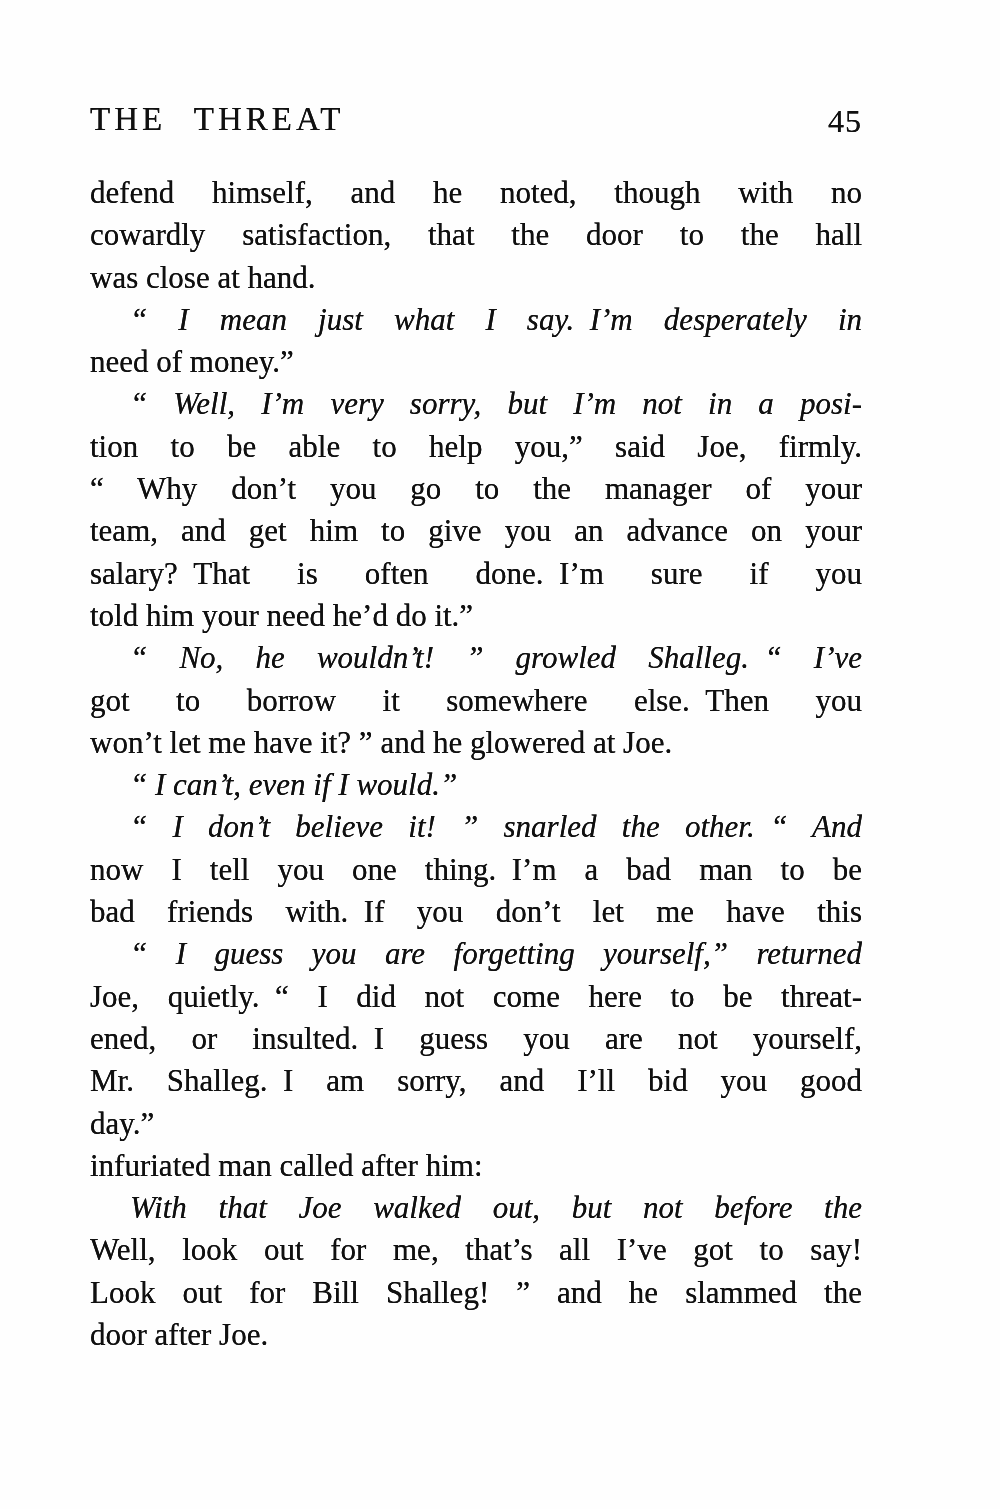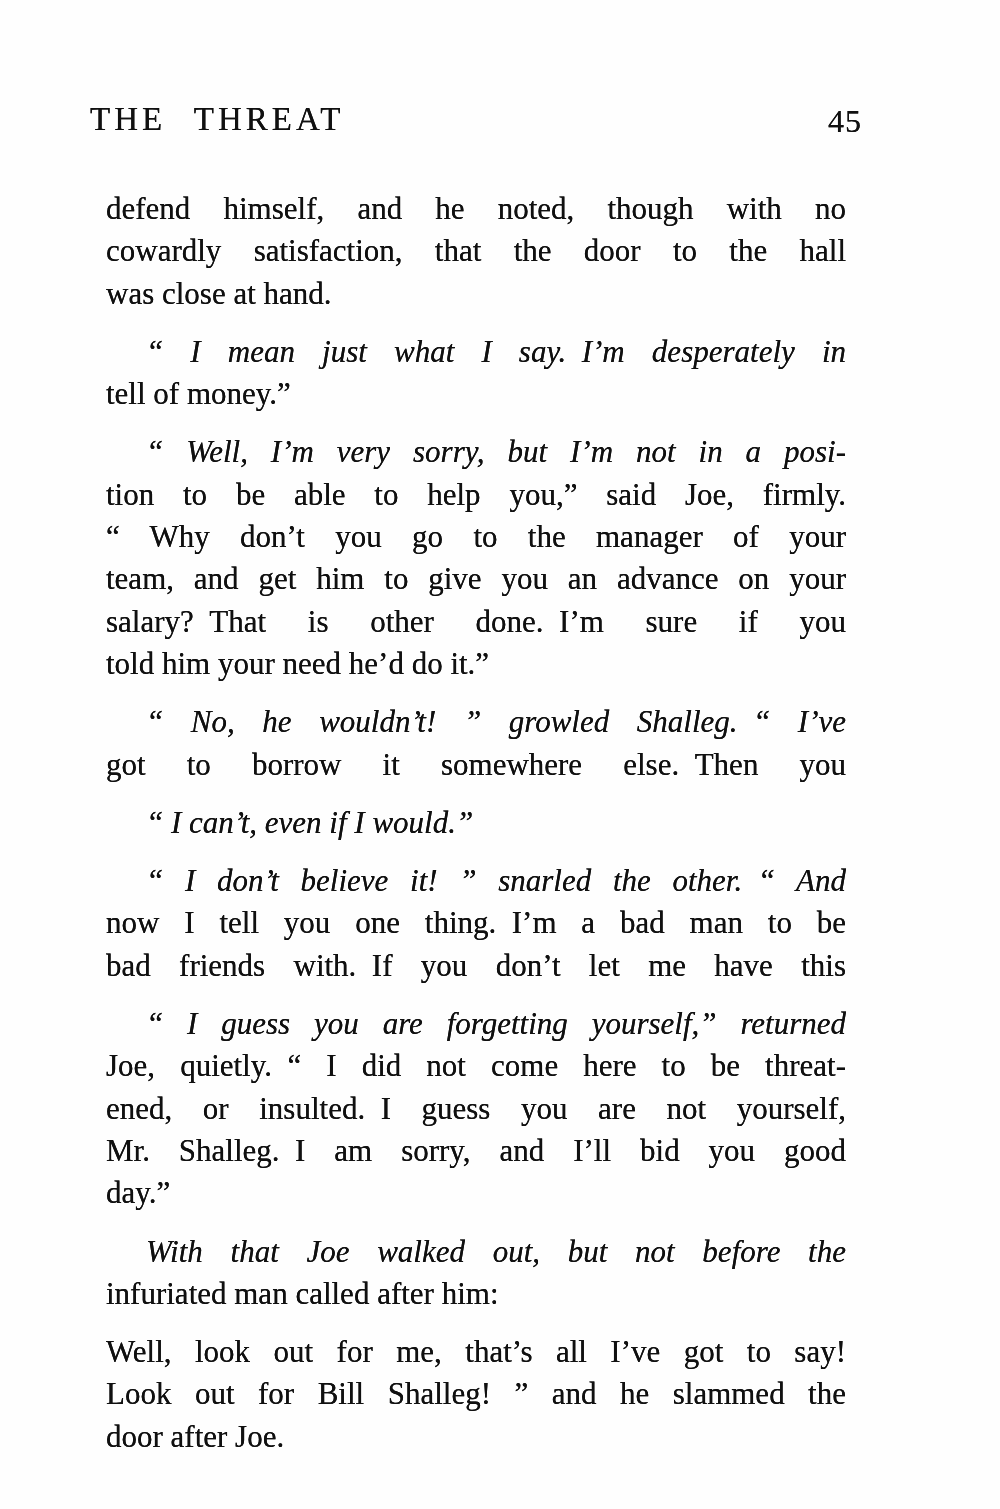--- a/index.html
+++ b/index.html
@@ -23,21 +23,21 @@
   }
   .page-number {
     position: absolute; right: 0; top: 2px;
     font-size: 32px; line-height: 32px; letter-spacing: 1px;
   }
   .body-text {
     position: absolute; left: 90px; top: 172px; width: 772px;
     font-size: 31px; line-height: 42.3px;
     text-shadow: 0 0 0.6px currentColor;
   }
-  .paragraph { margin: 16px; }
+  .paragraph { margin: 0; }
   .line {
     text-align: justify;
     text-align-last: justify;
   }
   .line.para-end { text-align-last: left; }
   .line.para-start { padding-left: 40px; font-style: italic; }
 </style>
 </head>
 <body style="--ink: #101010; --paper: #fefefe;">
 
@@ -47,52 +47,53 @@
     <span class="page-number">45</span>
   </div>
   <div class="body-text">
       <div class="paragraph">
         <div class="line">defend himself, and he noted, though with no</div>
         <div class="line">cowardly satisfaction, that the door to the hall</div>
         <div class="line para-end">was close at hand.</div>
       </div>
       <div class="paragraph">
         <div class="line para-start">“ I mean just what I say. I’m desperately in</div>
-        <div class="line para-end">tell of money.”</div>
+        <div class="line para-end">need of money.”</div>
       </div>
       <div class="paragraph">
         <div class="line para-start">“ Well, I’m very sorry, but I’m not in a posi-</div>
         <div class="line">tion to be able to help you,” said Joe, firmly.</div>
         <div class="line">“ Why don’t you go to the manager of your</div>
         <div class="line">team, and get him to give you an advance on your</div>
-        <div class="line">salary? That is other done. I’m sure if you</div>
+        <div class="line">salary? That is often done. I’m sure if you</div>
         <div class="line para-end">told him your need he’d do it.”</div>
       </div>
       <div class="paragraph">
         <div class="line para-start">“ No, he wouldn’t! ” growled Shalleg. “ I’ve</div>
         <div class="line">got to borrow it somewhere else. Then you</div>
+        <div class="line para-end">won’t let me have it? ” and he glowered at Joe.</div>
       </div>
       <div class="paragraph">
         <div class="line para-start para-end">“ I can’t, even if I would.”</div>
       </div>
       <div class="paragraph">
         <div class="line para-start">“ I don’t believe it! ” snarled the other. “ And</div>
         <div class="line">now I tell you one thing. I’m a bad man to be</div>
         <div class="line">bad friends with. If you don’t let me have this</div>
       </div>
       <div class="paragraph">
         <div class="line para-start">“ I guess you are forgetting yourself,” returned</div>
         <div class="line">Joe, quietly. “ I did not come here to be threat-</div>
         <div class="line">ened, or insulted. I guess you are not yourself,</div>
         <div class="line">Mr. Shalleg. I am sorry, and I’ll bid you good</div>
         <div class="line para-end">day.”</div>
       </div>
       <div class="paragraph">
+        <div class="line para-end">infuriated man called after him:</div>
         <div class="line para-start">With that Joe walked out, but not before the</div>
-        <div class="line para-end">infuriated man called after him:</div>
       </div>
       <div class="paragraph">
         <div class="line">Well, look out for me, that’s all I’ve got to say!</div>
         <div class="line">Look out for Bill Shalleg! ” and he slammed the</div>
         <div class="line para-end">door after Joe.</div>
       </div>
     </div>
 </div>
 
 </body></html>

